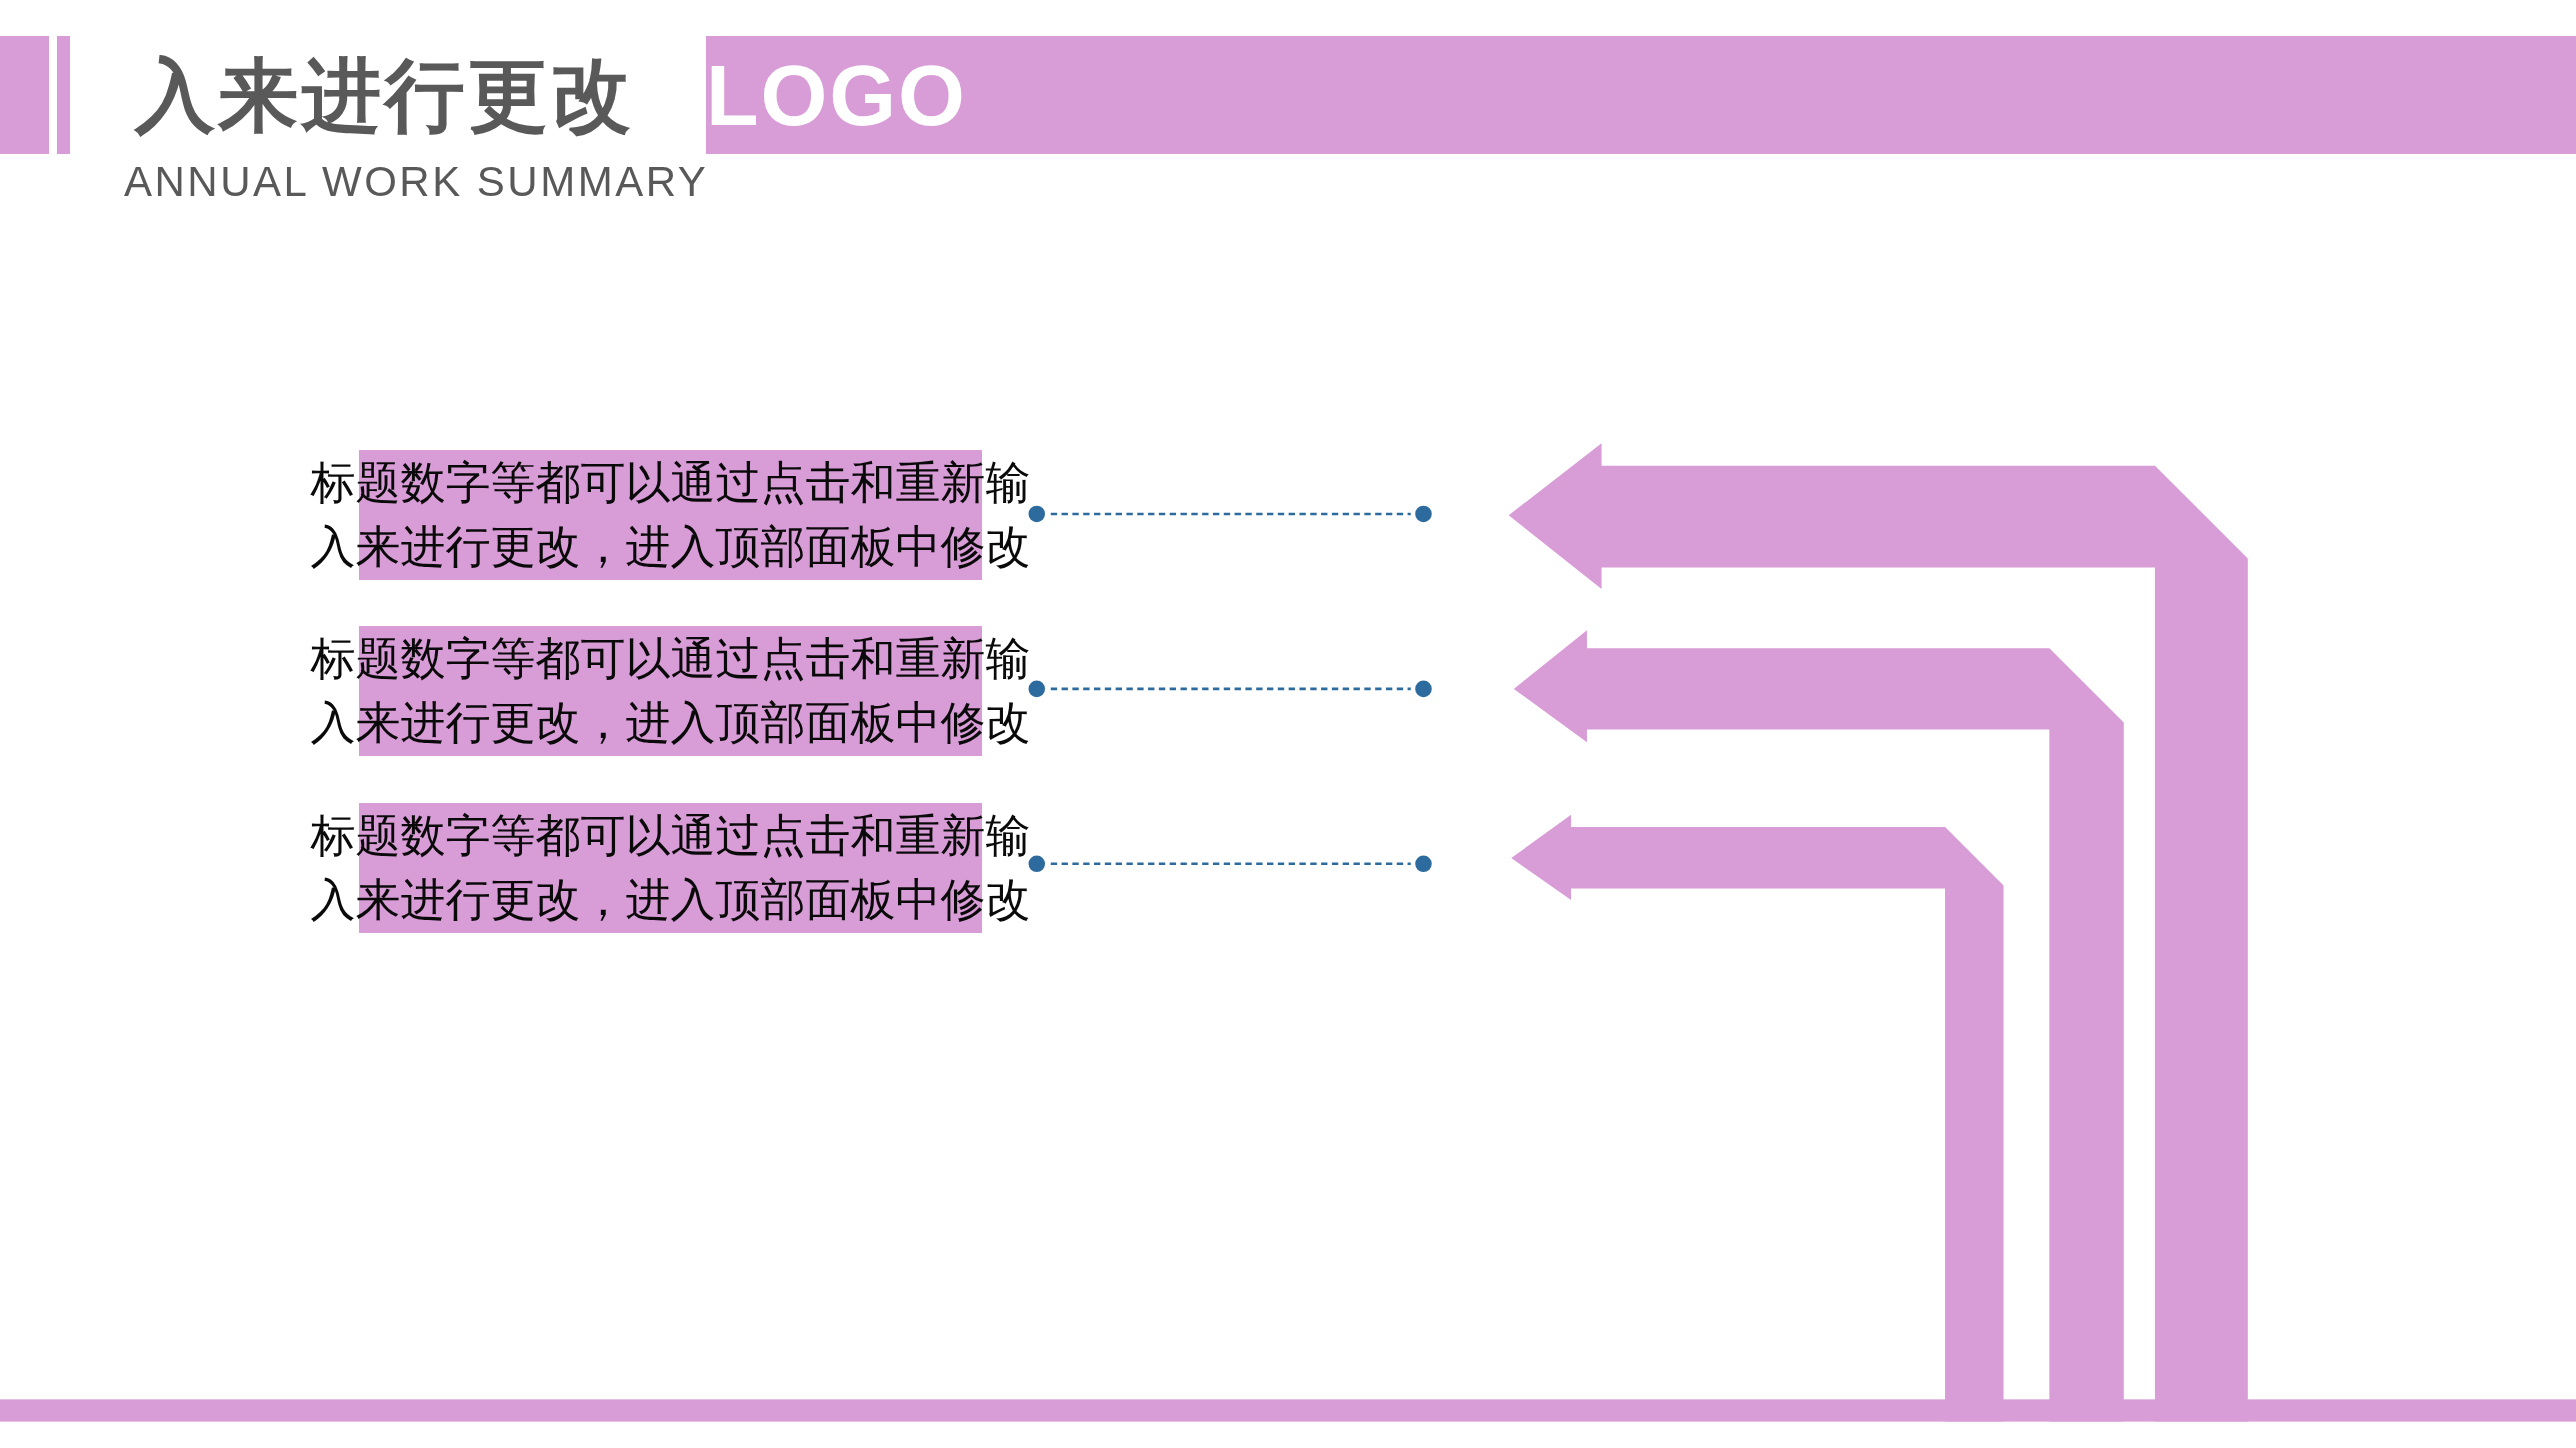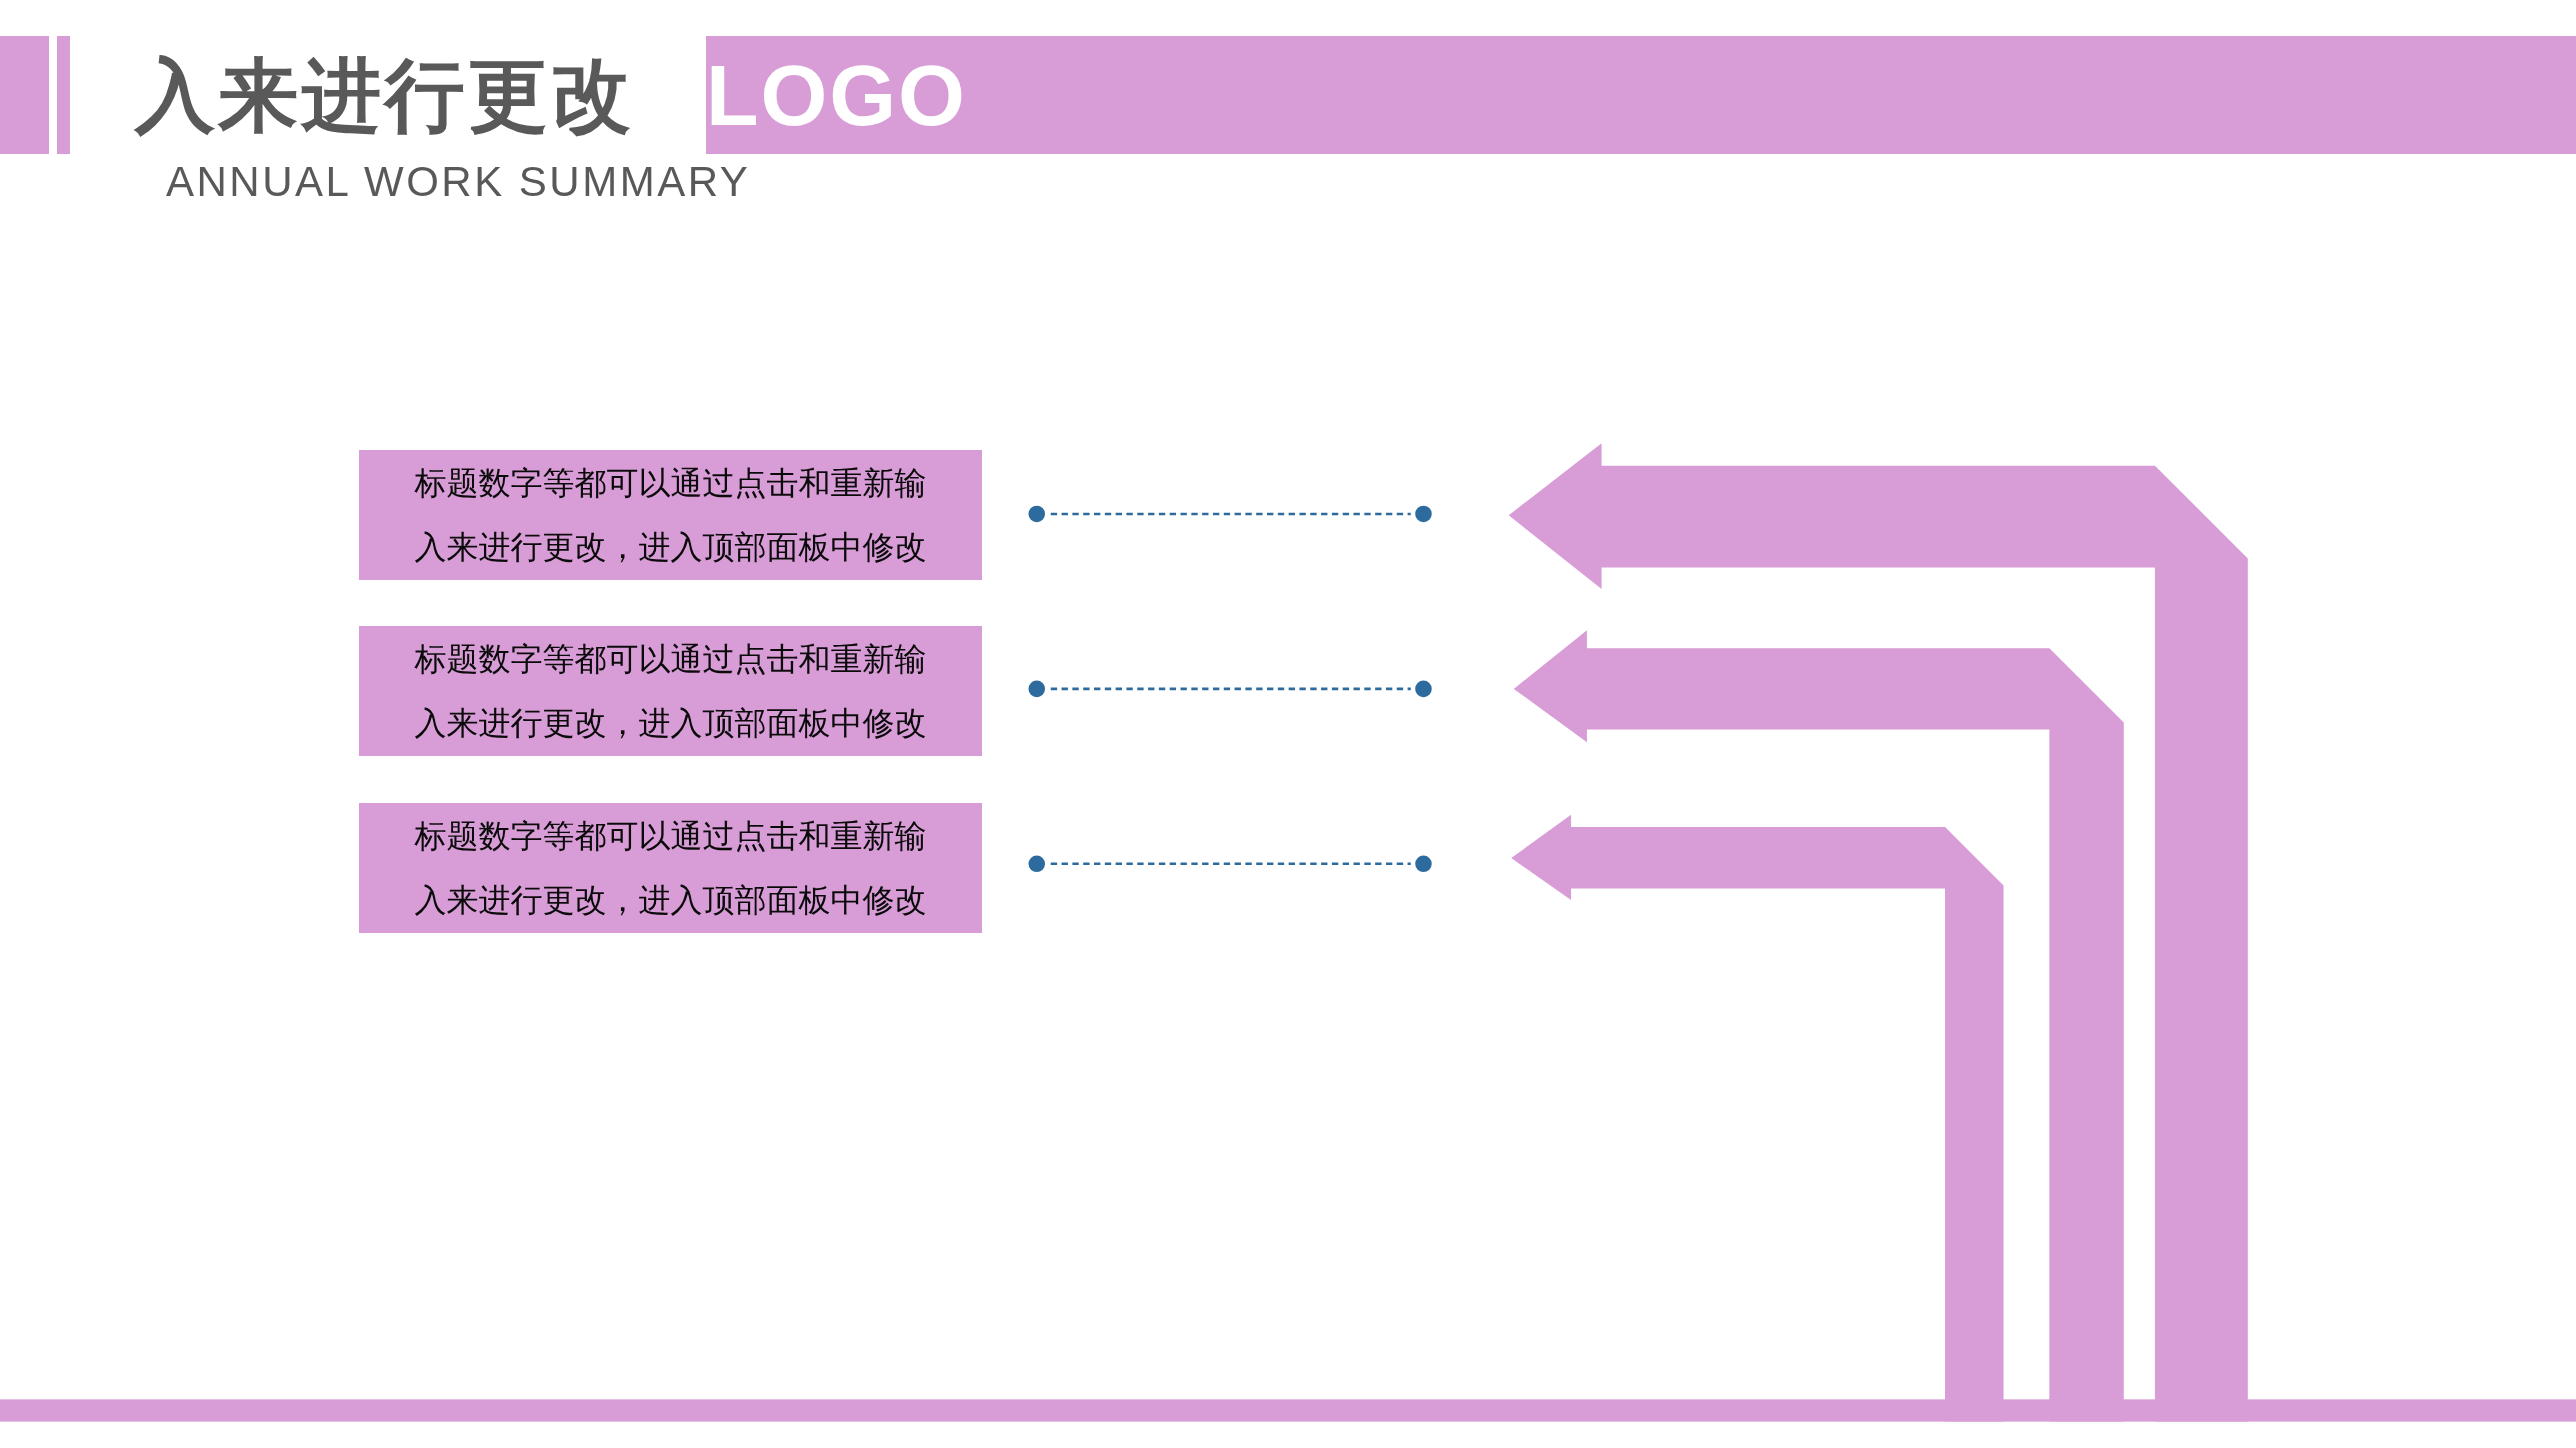--- a/index.html
+++ b/index.html
@@ -10,29 +10,29 @@
   html,body{width:2576px;height:1449px;}
   body{font-family:"Liberation Sans","DejaVu Sans",sans-serif;background:var(--bg);}
   .slide{position:absolute;left:0;top:0;width:2576px;height:1449px;background:var(--bg);overflow:hidden;}
 
   
   .accent-block{position:absolute;left:0;top:36px;width:49px;height:118px;background:var(--pink);}
   .accent-bar{position:absolute;left:57px;top:36px;width:12.7px;height:118px;background:var(--pink);}
   .page-title{position:absolute;left:135px;top:43px;font-size:80px;font-weight:bold;
               color:var(--title-gray);letter-spacing:3.2px;white-space:nowrap;}
   .page-subtitle{position:absolute;left:124px;top:158px;font-size:42px;color:var(--title-gray);
-                 letter-spacing:2.5px;white-space:nowrap;margin-left:42px;}
+                 letter-spacing:2.5px;white-space:nowrap;}
   .header-band{position:absolute;left:706px;top:36px;width:1870px;height:118px;background:var(--pink);
                display:flex;align-items:center;justify-content:flex-start;padding-right:125px;}
   .logo-text{color:#ffffff;font-size:86px;font-weight:bold;letter-spacing:1.9px;line-height:1;}
 
   
   .note-box{position:absolute;left:359px;width:623px;height:130px;background:var(--pink);
             display:flex;flex-direction:column;justify-content:center;align-items:center;}
-  .note-box .ln{font-size:32px;line-height:64px;color:var(--text-black);white-space:nowrap;}
+  .note-box .ln{font-size:45px;line-height:64px;color:var(--text-black);white-space:nowrap;}
   #box1{top:450px;} #box2{top:626px;} #box3{top:803px;}
 
   
   .decor{position:absolute;left:0;top:0;width:2576px;height:1449px;}
 </style>
 </head>
 <body>
 
 <div class="slide">
 

